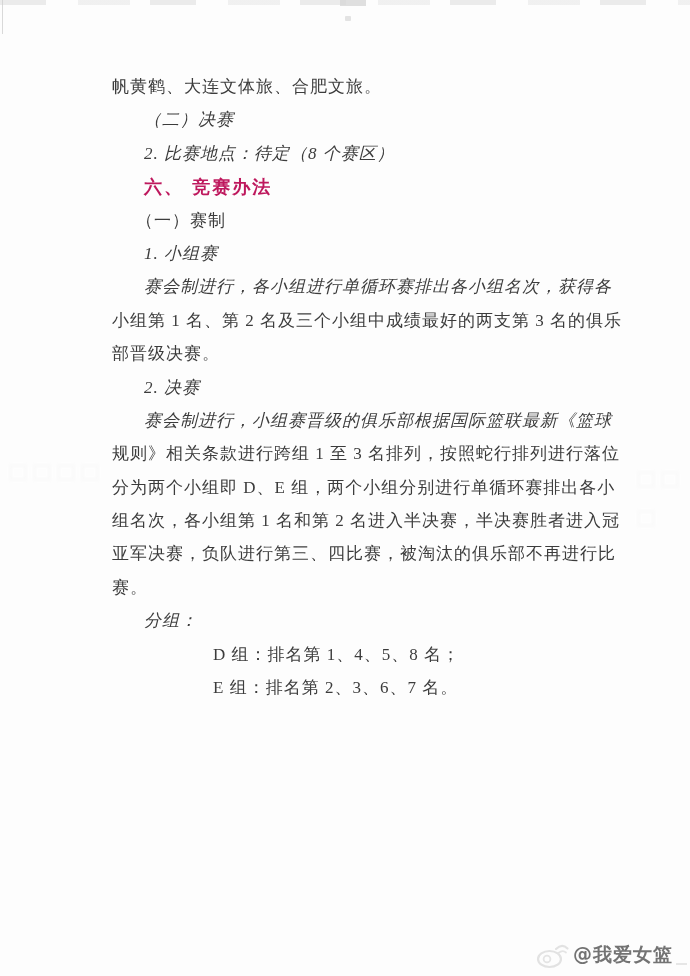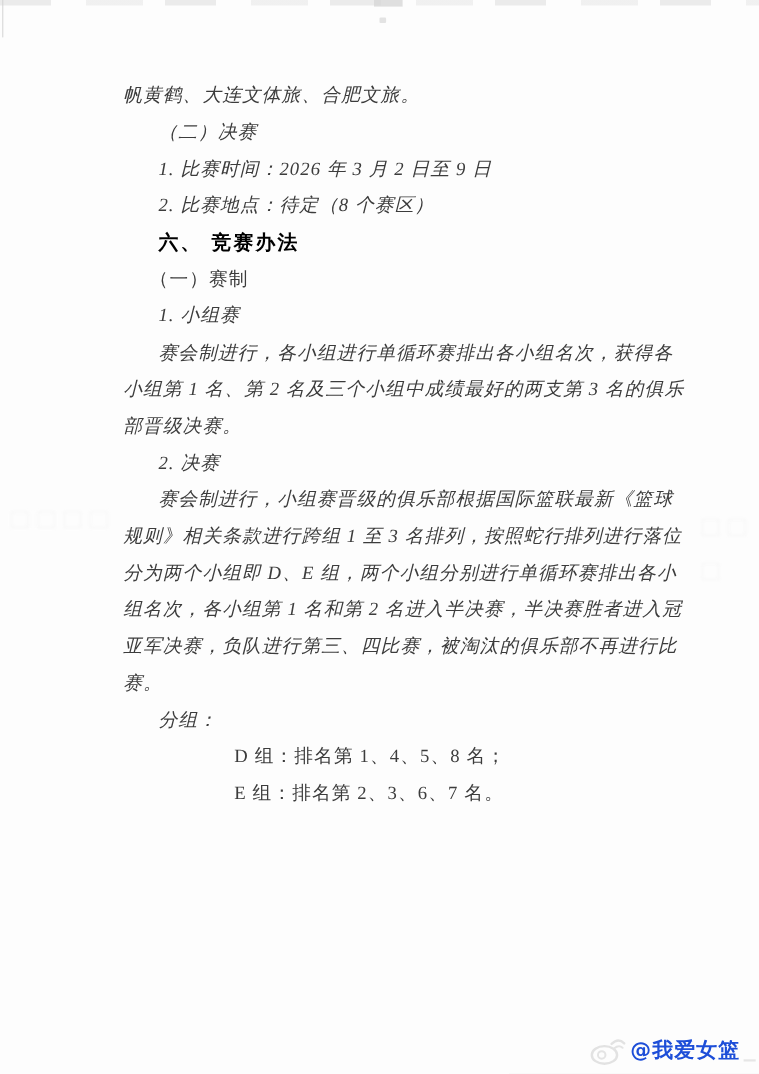--- a/index.html
+++ b/index.html
@@ -47,36 +47,36 @@
 
   
   .doc-column {
     position:absolute; left:112px; top:70px; width:500px;
   }
   .line {
     height:33.4px; line-height:33.4px;
     font-size:17px; letter-spacing:1px;
     color:#3c3c3c; white-space:nowrap;
   }
-  .flush     { padding-left:0;font-style:italic; }
+  .flush     { padding-left:0; }
   .indent    { padding-left:32px;font-style:italic; }
   .indent-sm { padding-left:24px; }
   .indent-lg { padding-left:101px; }
   .heading   {
     padding-left:32px;
     font-family:"DejaVu Sans","Liberation Sans",sans-serif;
-    font-weight:700; font-size:18px; color:#000000;
+    font-weight:700; font-size:18px; color:#be185d;
     letter-spacing:2px;
   }
 
   
   .watermark {
     position:absolute; right:3px; bottom:7px;
     display:flex; align-items:center; gap:3px;
-    color:#1d4ed8;
+    color:#737373;
     font-family:"DejaVu Sans","Liberation Sans",sans-serif;
     font-weight:700; font-size:19px; letter-spacing:1px;
     user-select:none;
   }
   .watermark svg { display:block; }
   .wm-underscore {
     width:11px; height:0; border-bottom:2.5px solid #e6e6e6;
     align-self:flex-end; margin-bottom:4px;
   }
 </style>
@@ -93,21 +93,20 @@
   <div class="ghost ghost-left">
     <span class="gblock"></span><span class="gblock"></span><span class="gblock"></span><span class="gblock"></span>
   </div>
   <div class="ghost ghost-right">
     <span class="gblock"></span><span class="gblock"></span><span class="gblock"></span>
   </div>
 
   <div class="doc-column">
     <div class="line flush">帆黄鹤、大连文体旅、合肥文旅。</div>
     <div class="line indent">（二）决赛</div>
-    <div class="line indent">1. 比赛时间：2026 年 3 月 2 日至 9 日</div>
     <div class="line indent">2. 比赛地点：待定（8 个赛区）</div>
     <div class="line heading">六、 竞赛办法</div>
     <div class="line indent-sm">（一）赛制</div>
     <div class="line indent">1. 小组赛</div>
     <div class="line indent">赛会制进行，各小组进行单循环赛排出各小组名次，获得各</div>
     <div class="line flush">小组第 1 名、第 2 名及三个小组中成绩最好的两支第 3 名的俱乐</div>
     <div class="line flush">部晋级决赛。</div>
     <div class="line indent">2. 决赛</div>
     <div class="line indent">赛会制进行，小组赛晋级的俱乐部根据国际篮联最新《篮球</div>
     <div class="line flush">规则》相关条款进行跨组 1 至 3 名排列，按照蛇行排列进行落位</div>

